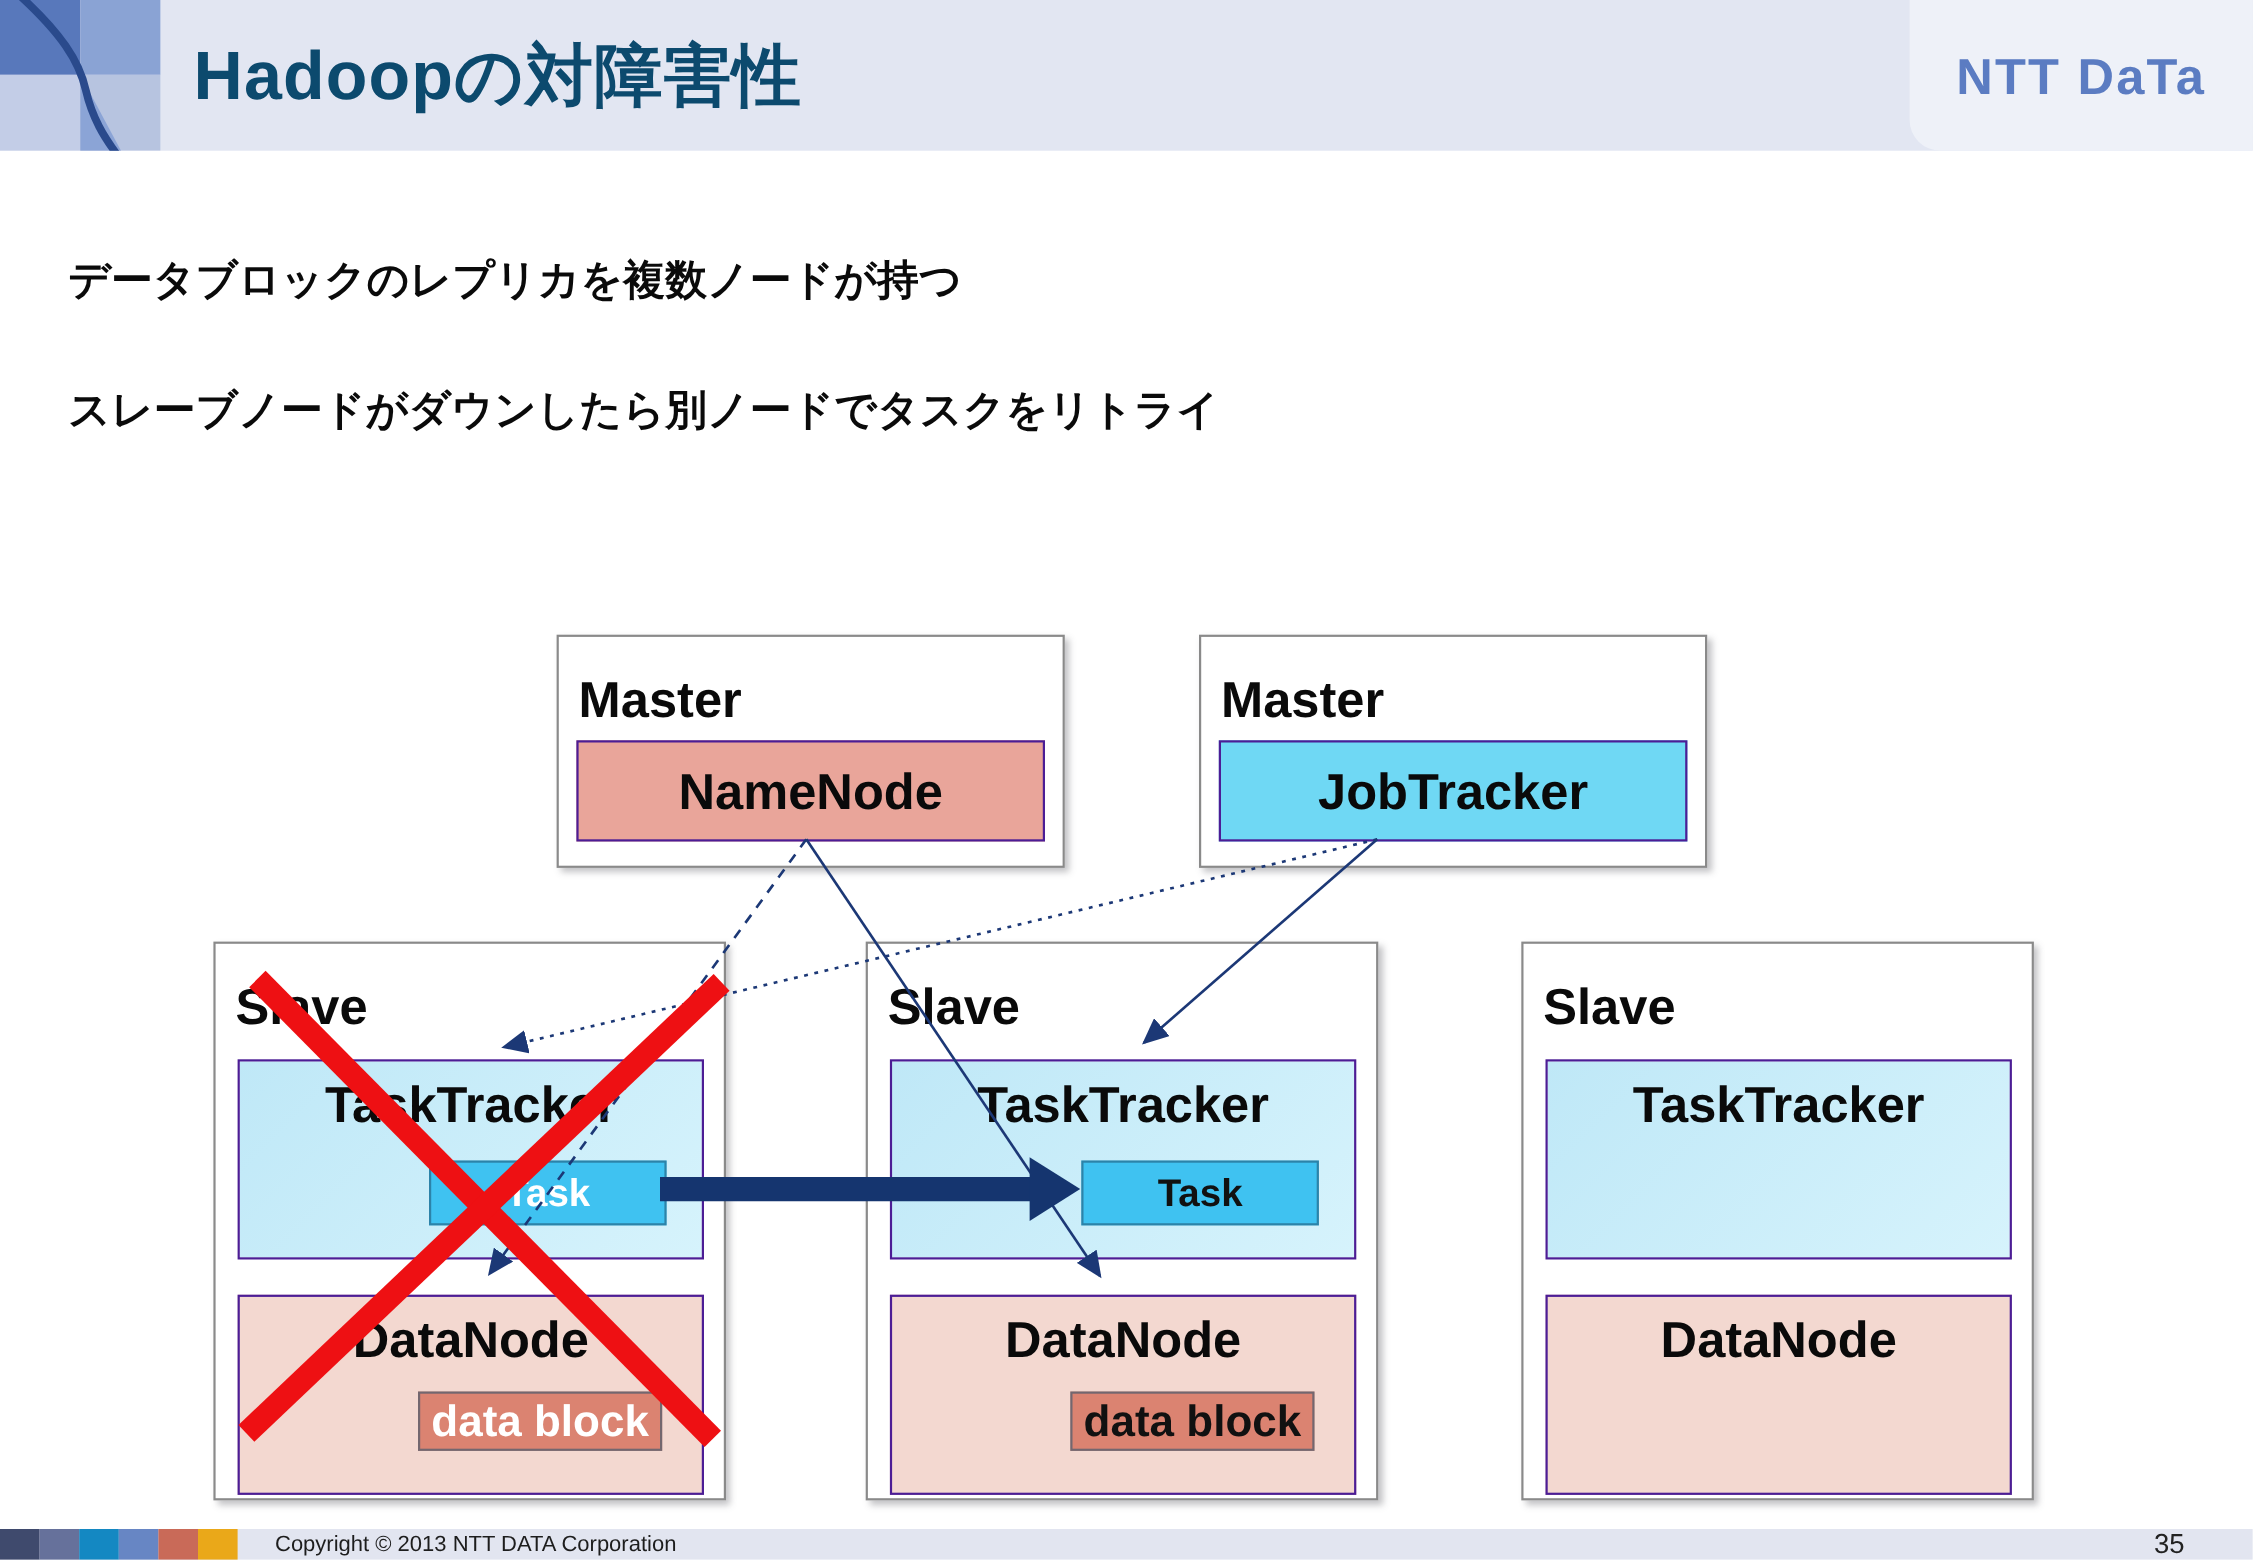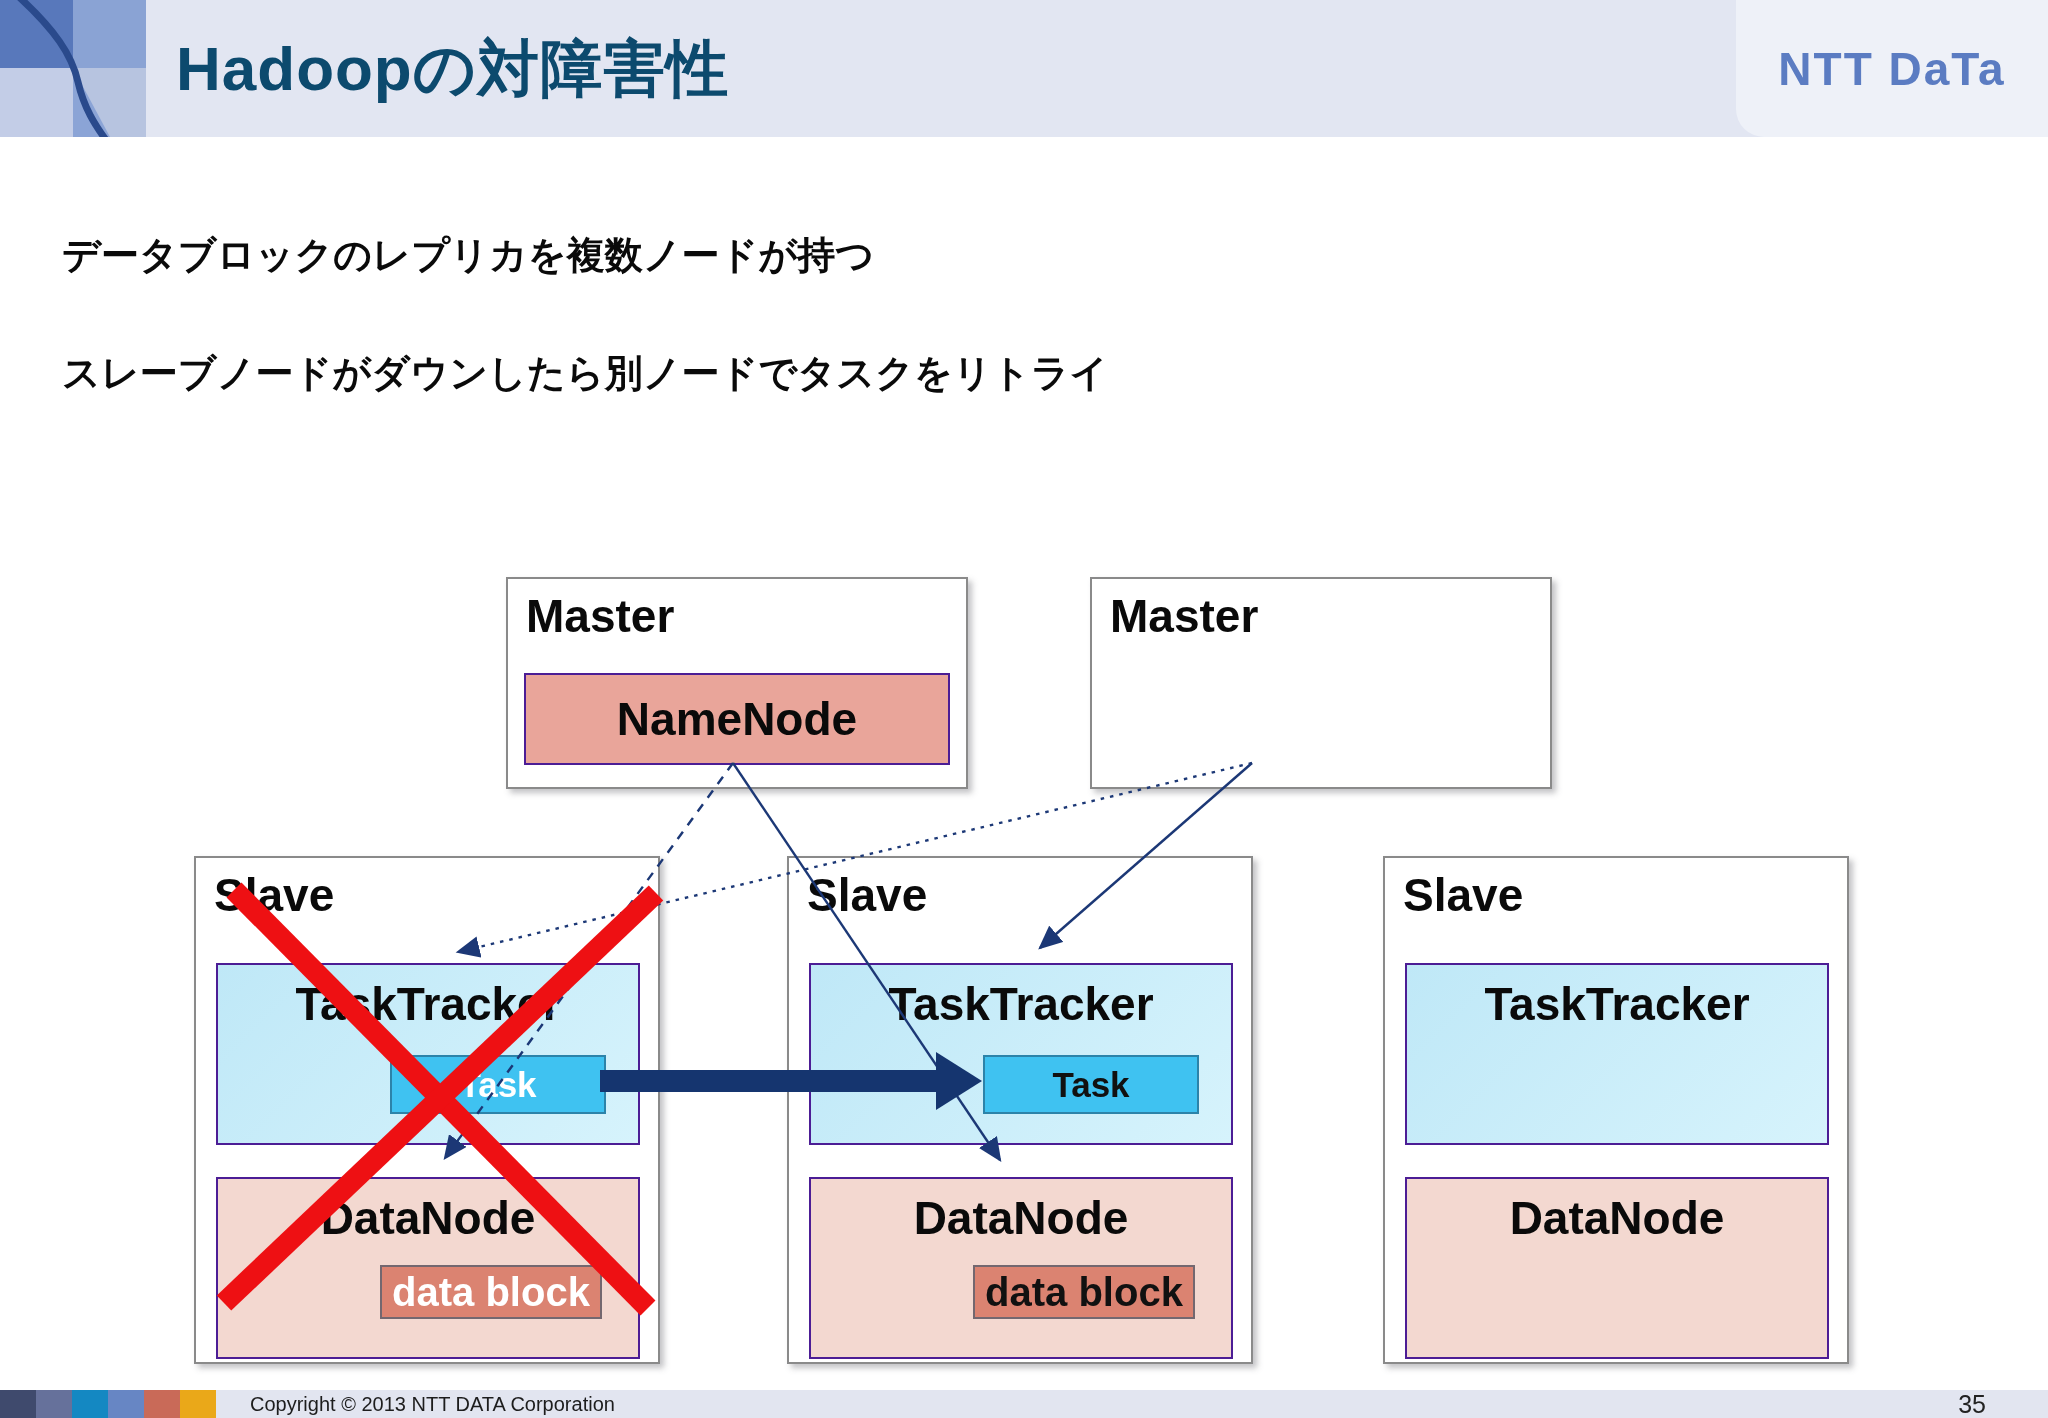--- a/index.html
+++ b/index.html
@@ -15,21 +15,21 @@
       border-bottom-left-radius:28px;display:flex;align-items:center;justify-content:center;}
   .logo-text{font-size:46px;font-weight:800;color:#5b7cc2;letter-spacing:2px;font-stretch:condensed;}
 
   
   .lead{position:absolute;left:62px;top:196px;font-size:38px;font-weight:bold;color:#0a0a0a;
       line-height:118px;white-space:nowrap;}
 
   
   .node{position:absolute;background:#ffffff;border:2px solid #8a8a8a;
         box-shadow:4px 4px 6px rgba(80,80,90,.35);}
-  .box-label{padding:10px 0 0 18px;font-size:46px;font-weight:bold;color:#0a0a0a;}
+  .box-label{padding:10px 0 0 18px;font-size:46px;font-weight:bold;color:#0a0a0a;margin-top:20px;}
   .component{position:absolute;border:2px solid #4c1d95;display:flex;align-items:flex-start;
         justify-content:center;font-size:46px;font-weight:bold;color:#0a0a0a;}
   .component.center{align-items:center;}
 
   .master{top:577px;width:458px;height:208px;}
   .master .component{left:16px;top:94px;width:422px;height:88px;}
 
   .slave{top:856px;width:462px;height:504px;}
   .tasktracker{left:20px;top:105px;width:420px;height:166px;
       background:linear-gradient(135deg,#bfe8f7 0%,#d6f3fc 100%);padding-top:12px;box-sizing:content-box;}
@@ -76,20 +76,21 @@
   <div>スレーブノードがダウンしたら別ノードでタスクをリトライ</div>
 </div>
 
 <div class="node master" style="left:506px">
   <div class="box-label">Master</div>
   <div class="component center" style="background: rgb(233, 165, 154);">NameNode</div>
 </div>
 
 <div class="node master" style="left:1090px">
   <div class="box-label">Master</div>
+  <div class="component center" style="background: rgb(111, 216, 244);">JobTracker</div>
 </div>
 
 <div class="node slave" style="left:194px">
   <div class="box-label">Slave</div>
   <div class="component tasktracker">TaskTracker</div>
   <div class="inner-chip task-chip white-text">Task</div>
   <div class="component datanode">DataNode</div>
   <div class="inner-chip datablock-chip white-text">data block</div>
 </div>
 

